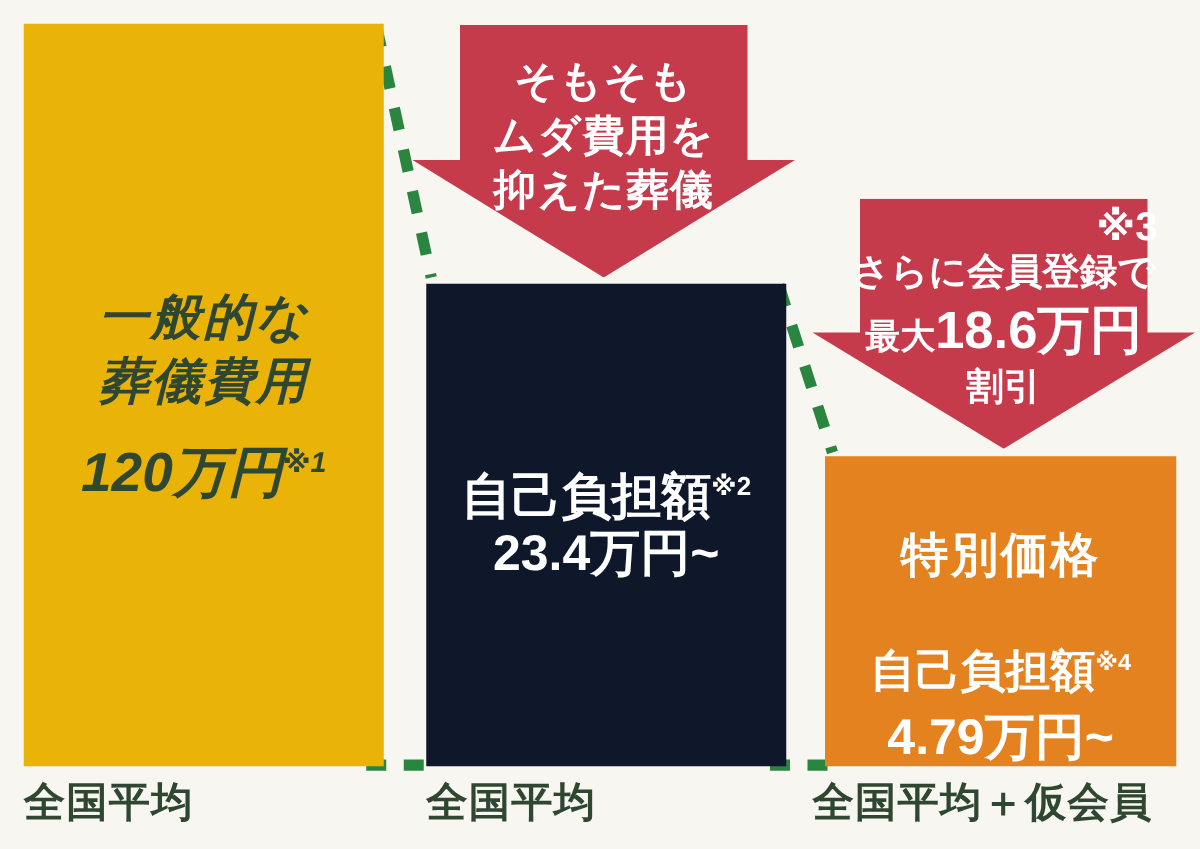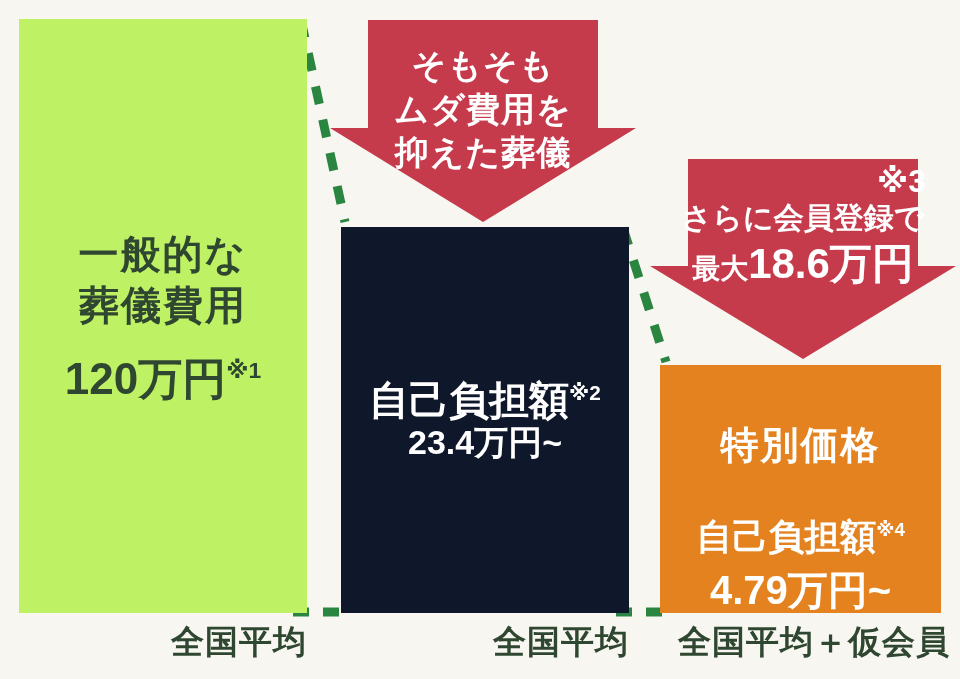--- a/index.html
+++ b/index.html
@@ -28,21 +28,22 @@
     flex-direction: column;
     align-items: center;
     justify-content: center;
     text-align: center;
   }
   .bar-avg {
     left: 19px;
     top: 19px;
     width: 288px;
     height: 594px;
-    background: #bef264;
+    background: #eab308;
+    font-style: italic;
   }
   .bar-normal {
     left: 341px;
     top: 227px;
     width: 288px;
     height: 386px;
     background: #0f172a;
   }
   .bar-special {
     left: 660px;
@@ -71,21 +72,21 @@
   }
   .bar-normal .lbl-burden {
     color: #FFFFFF;
     font-size: 40px;
     font-weight: bold;
     line-height: 1.15;
     white-space: nowrap;
   }
   .bar-normal .lbl-amount {
     color: #FFFFFF;
-    font-size: 34px;
+    font-size: 40px;
     font-weight: bold;
     line-height: 1.15;
     white-space: nowrap;
   }
   .bar-special .lbl-title {
     color: #FFFFFF;
     font-size: 38px;
     font-weight: bold;
     line-height: 1.15;
     letter-spacing: 2px;
@@ -114,21 +115,21 @@
     letter-spacing: 0;
   }
 
   
   .cat-label {
     position: absolute;
     top: 620px;
     color: #2F4730;
     font-size: 33px;
     font-weight: bold;
-    text-align: right;
+    text-align: left;
     letter-spacing: 1px;
     white-space: nowrap;
   }
   .cat-0 { left: 19px;  width: 288px; }
   .cat-1 { left: 341px; width: 288px; }
   .cat-2 { left: 650px; width: 300px; }
 
   
   .connectors {
     position: absolute;
@@ -244,20 +245,21 @@
   </div>
 
   <div class="callout callout-2">
     <svg class="arrow-svg" width="306" height="200" viewBox="0 0 306 200" aria-hidden="true">
       <path d="M38 0 H268 V107 H306 L153 200 L0 107 H38 Z" fill="#C63B4C"></path>
     </svg>
     <div class="callout-text">
       <div class="note-row nowrap">※3</div>
       <div class="nowrap">さらに会員登録で</div>
       <div class="nowrap"><span class="small-pre">最大</span><span class="big">18.6万円</span></div>
+      <div class="nowrap">割引</div>
     </div>
   </div>
 
   <div class="cat-label cat-0">全国平均</div>
   <div class="cat-label cat-1">全国平均</div>
   <div class="cat-label cat-2">全国平均＋仮会員</div>
 
 </div>
 
 </body></html>

